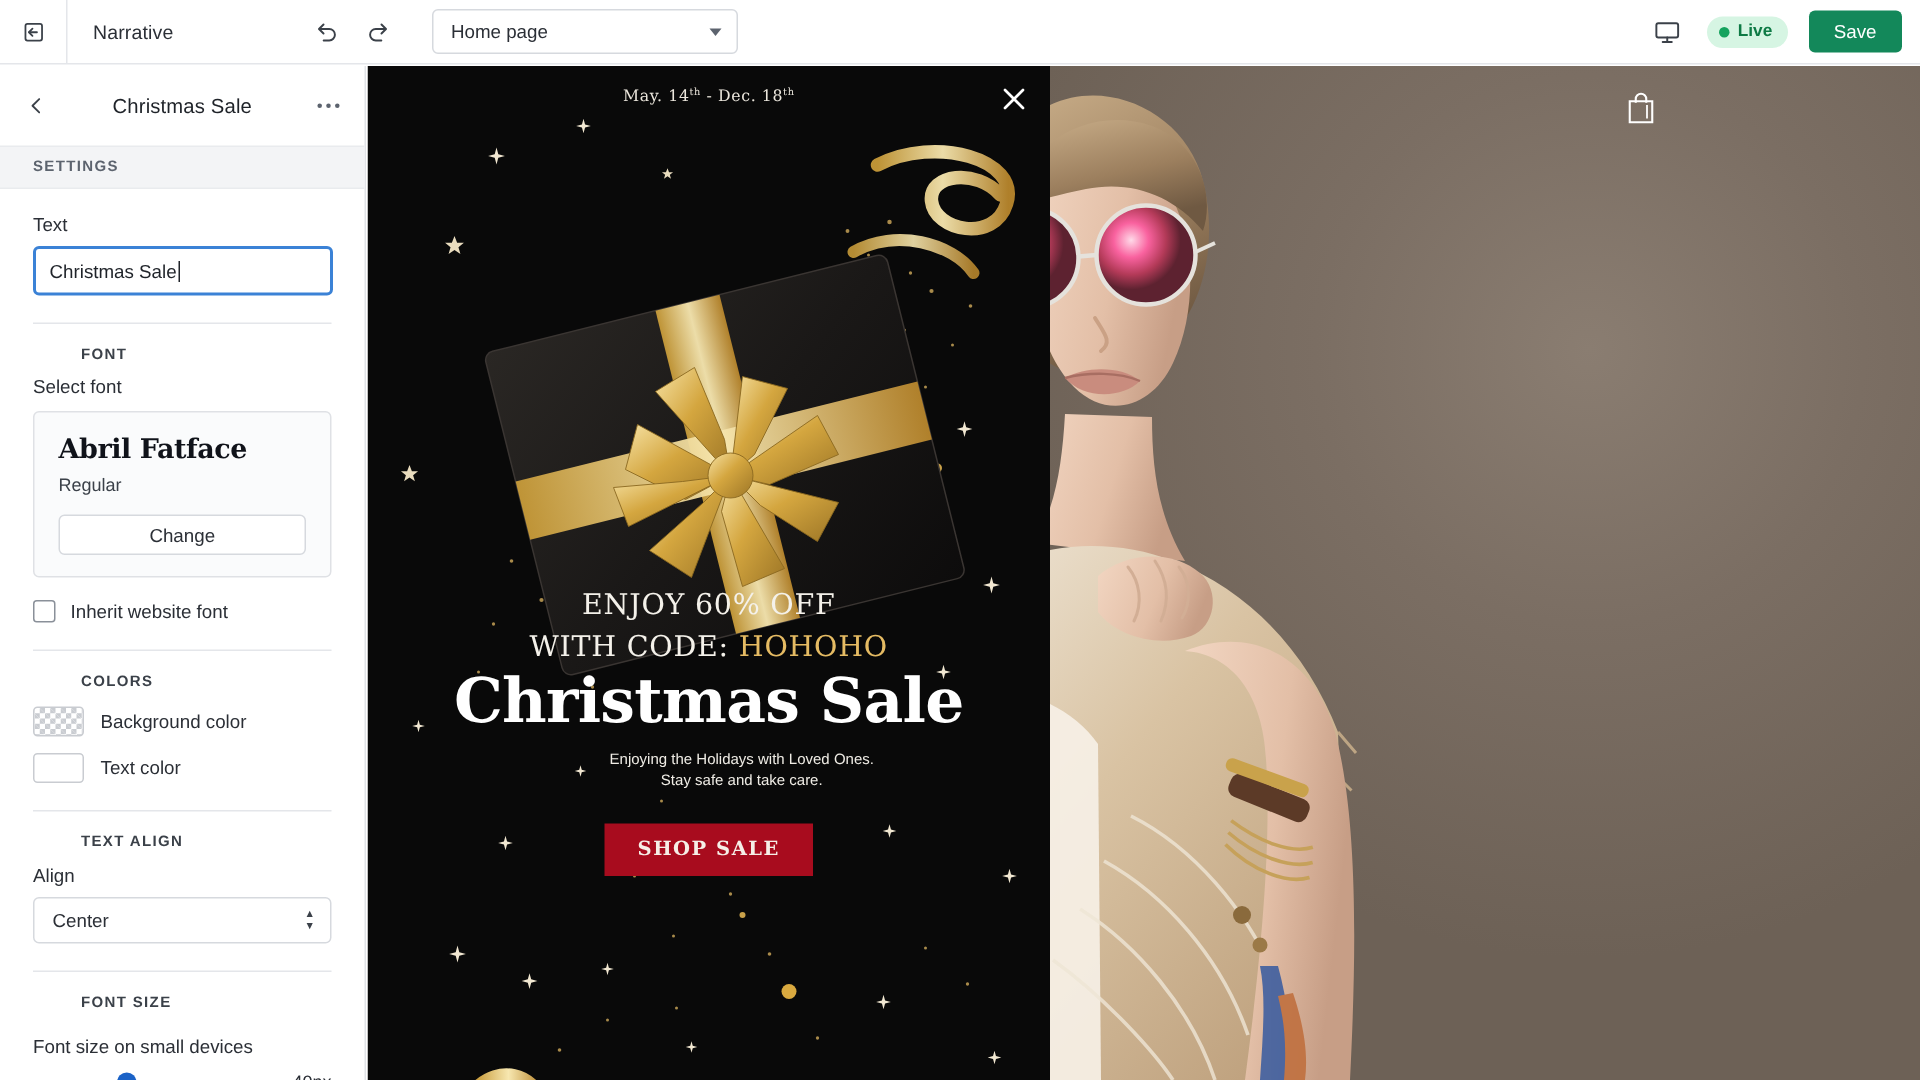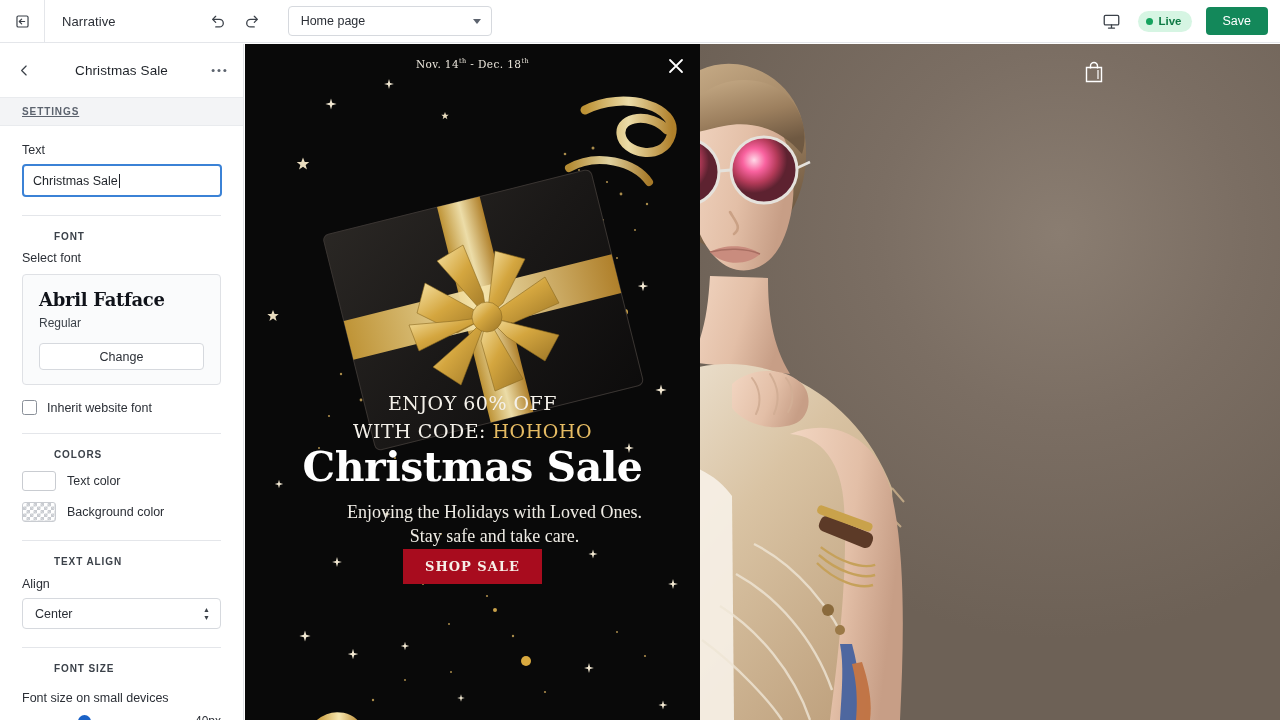--- a/index.html
+++ b/index.html
@@ -97,21 +97,21 @@
     font-weight: 500; letter-spacing: .1px;
   }
   .dots-btn {
     width: 24px; height: 24px; display: flex; align-items: center;
     justify-content: center; cursor: pointer; color: #5c636e;
     font-size: 17px; letter-spacing: 1px; line-height: 8px;
   }
   .section-bar {
     height: 28px; background: #f3f4f6; border-bottom: 1px solid #e9ebee;
     display: flex; align-items: center; padding: 0 22px;
-    font-size: 10px; font-weight: bold; letter-spacing: .9px; color: #5c636e; text-decoration: underline;
+    font-size: 10px; font-weight: bold; letter-spacing: .9px; color: #5c636e;
   }
   .panel-body { padding: 0 22px; }
   .field-label {
     font-size: 12.5px; color: #2b2f36; margin-top: 17px; margin-bottom: 7px;
   }
   .text-input {
     width: 200px; height: 33px;
     border: 2px solid #3b82d6; border-radius: 4px;
     background: #fff; padding: 0 9px;
     font-size: 12.5px; color: #1f2329;
@@ -233,25 +233,25 @@
     font-family: "DejaVu Serif", serif;
     color: #f4f1ea; font-size: 19px; letter-spacing: .5px; margin-top: 6px;
   }
   .code-gold { color: #e5bb63; }
   .headline {
     font-family: "DejaVu Serif", serif; font-weight: bold;
     color: #ffffff; font-size: 41px; letter-spacing: -.5px;
     margin-top: 4px; line-height: 1.05;
   }
   .sub-line {
-    font-family: Liberation Serif, serif; color: #efece5;
-    font-size: 18px; line-height: 1.35; margin-top: 11px; margin-left: 44px;
+    font-family: Liberation Sans, sans-serif; color: #efece5;
+    font-size: 10px; line-height: 1.35; margin-top: 11px; margin-left: 44px;
   }
   .shop-btn {
-    display: inline-block; 
+    display: inline-block; margin-top: 22px;
     background: #a80c1e; color: #f6efe7;
     font-family: "DejaVu Serif", serif; font-weight: bold;
     font-size: 13px; letter-spacing: 1px;
     padding: 10px 22px; cursor: pointer; border: none;
   }
   .photo {
     position: absolute; top: 0; left: 455px;
     width: 580px; height: 676px;
     background:
       radial-gradient(ellipse 70% 60% at 62% 28%, #8a7d71 0%, #7b6e63 45%, #6d6156 100%);
@@ -353,26 +353,26 @@
     <div class="checkbox-row">
       <span class="checkbox"></span>
       <span class="checkbox-label">Inherit website font</span>
     </div>
 
     <div class="hr"></div>
 
     <div class="sub-head">COLORS</div>
 
     <div class="color-row">
+      <span class="swatch transparent"></span>
+      <span class="color-label">Background color</span>
+    </div>
+    <div class="color-row">
       <span class="swatch"></span>
       <span class="color-label">Text color</span>
-    </div>
-    <div class="color-row">
-      <span class="swatch transparent"></span>
-      <span class="color-label">Background color</span>
     </div>
 
     <div class="hr"></div>
 
     <div class="sub-head">TEXT ALIGN</div>
     <div class="field-label" style="margin-top:10px;margin-bottom:0">Align</div>
     <div class="select-box">
       <span class="select-val">Center</span>
       <span class="stepper">
           <div>▲</div>
@@ -523,21 +523,21 @@
       <path d="M62 36 C78 20, 100 26, 106 44" stroke="url(#gold2)" stroke-width="9" fill="none" stroke-linecap="round"></path>
     </svg>
 
     <div class="close-x">
       <svg width="20" height="20" viewBox="0 0 20 20">
         <path d="M4 4 L16 16 M16 4 L4 16" stroke="#ffffff" stroke-width="1.8" stroke-linecap="round"></path>
       </svg>
     </div>
 
     <div class="promo-dates">
-      <span>Nov. 14</span><sup>th</sup><span> - Dec. 18</span><sup>th</sup>
+      <span>May. 14</span><sup>th</sup><span> - Dec. 18</span><sup>th</sup>
     </div>
 
     <div class="promo-text">
       <div class="enjoy-line">ENJOY 60% OFF</div>
       <div class="code-line">
         <span>WITH CODE: </span><span class="code-gold">HOHOHO</span>
       </div>
       <div class="headline">Christmas Sale</div>
       <div class="sub-line">Enjoying the Holidays with Loved Ones.</div>
       <div class="sub-line" style="margin-top:0">Stay safe and take care.</div>

